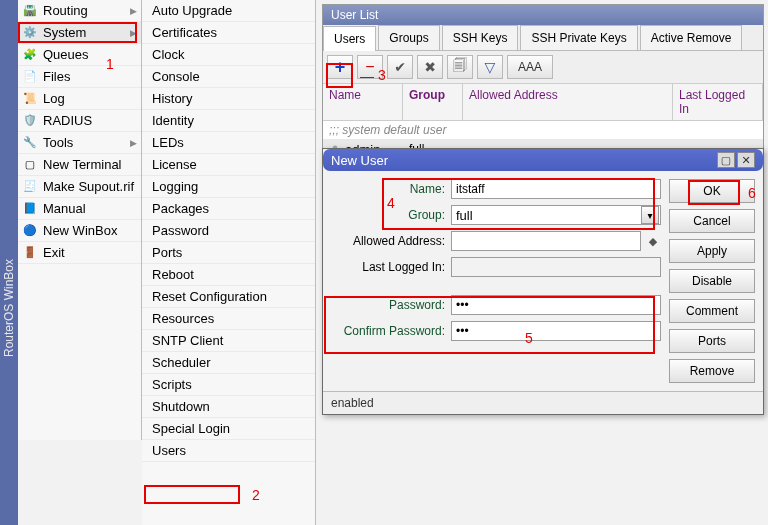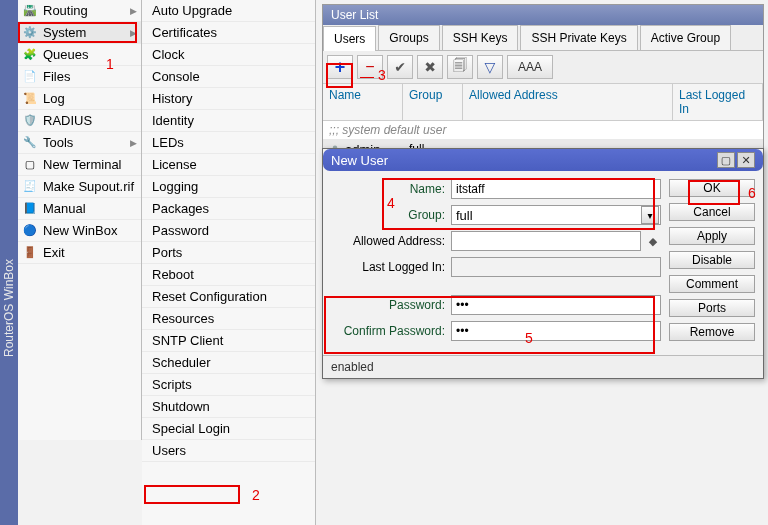--- a/index.html
+++ b/index.html
@@ -22,37 +22,37 @@
 
   .panel-list { position: absolute; left: 322px; top: 4px; width: 442px; background: #f2f2f2; border: 1px solid #9a9a9a; }
   .panel-titlebar { background: linear-gradient(#8a98c4, #6a7cb0); color: #fff; padding: 3px 8px; font-size: 12px; height: 20px; }
   .tab-row { display: flex; background: #eee; border-bottom: 1px solid #bbb; }
   .tab { padding: 5px 10px; border: 1px solid #bbb; border-bottom: none; margin-right: 2px; background: #f3f3f3; cursor: pointer; font-size: 12px; }
   .tab.active { background: #fff; position: relative; top: 1px; }
   .toolbar { display: flex; align-items: center; padding: 4px 4px; background: #efefef; border-bottom: 1px solid #ccc; gap: 4px; }
   .tbtn { width: 26px; height: 24px; border: 1px solid #b8b8b8; background: linear-gradient(#fdfdfd,#e4e4e4); display: inline-flex; align-items: center; justify-content: center; cursor: pointer; font-size: 14px; color: #555; }
   .tbtn.text { width: auto; padding: 0 10px; font-size: 12px; color: #333; }
   .table-head { display: flex; background: #f4f4f4; border-bottom: 1px solid #ccc; }
-  .table-head div { padding: 4px 6px; border-right: 1px solid #ccc; font-size: 12px; color: #0369a1; }
-  .th-name { width: 80px; } .th-group { width: 60px; } .th-addr { width: 210px; } .th-last { flex: 1; }
+  .table-head div { padding: 4px 6px; border-right: 1px solid #ccc; font-size: 12px; color: #701a75; }
+  .th-name { width: 80px; } .th-group { width: 60px; font-weight: bold; } .th-addr { width: 210px; } .th-last { flex: 1; }
   .table-body { background: #fff; }
   .comment-row { padding: 2px 6px; color: #888; font-style: italic; font-size: 12px; }
   .data-row { display: flex; background: #e9e9e9; }
   .data-row div { padding: 3px 6px; font-size: 12px; }
   .dr-name { width: 80px; display: flex; align-items: center; gap: 4px; }
   .dr-group { width: 60px; }
 
   .dialog { position: absolute; left: 322px; top: 148px; width: 442px; background: #f2f2f2; border: 1px solid #6a6a6a; box-shadow: 2px 2px 6px rgba(0,0,0,0.3); }
   .dlg-title { background: linear-gradient(#5a6ed0, #4a5ec0); color: #fff; padding: 3px 8px; height: 22px; display: flex; align-items: center; justify-content: space-between; font-size: 13px; border-radius: 7px; }
   .dlg-title .winbtns { display: flex; gap: 2px; }
   .dlg-title .winbtn { width: 18px; height: 16px; background: #dcdcdc; border: 1px solid #888; font-size: 11px; display: inline-flex; align-items: center; justify-content: center; color: #333; }
   .dlg-body { display: flex; padding: 8px; gap: 8px; }
   .form-col { flex: 1; }
   .btn-col { width: 86px; display: flex; flex-direction: column; gap: 6px; }
-  .btn { height: 18px; border: 1px solid #a0a0a0; background: linear-gradient(#fdfdfd,#e2e2e2); display: inline-flex; align-items: center; justify-content: center; cursor: pointer; font-size: 12px; }
+  .btn { height: 24px; border: 1px solid #a0a0a0; background: linear-gradient(#fdfdfd,#e2e2e2); display: inline-flex; align-items: center; justify-content: center; cursor: pointer; font-size: 12px; }
   .form-row { display: flex; align-items: center; margin-bottom: 6px; }
   .form-row label { width: 120px; text-align: right; padding-right: 6px; font-size: 12px; }
   .form-row label.blue { color: #14532d; }
   .form-row input, .form-row .combo { flex: 1; height: 20px; border: 1px solid #9c9c9c; background: #fff; padding: 0 4px; font-size: 12px; }
   .form-row .combo { display: flex; align-items: center; justify-content: space-between; }
   .form-row .combo .cbtn { width: 18px; height: 18px; background: linear-gradient(#fdfdfd,#ddd); border: 1px solid #999; display: inline-flex; align-items: center; justify-content: center; font-size: 10px; margin-right: -3px; }
   .spinner { width: 16px; margin-left: 4px; color: #555; text-align: center; font-size: 11px; }
   .statusbar { border-top: 1px solid #bbb; padding: 4px 8px; font-size: 12px; color: #333; background: #efefef; }
 
   .rb-sys { position: absolute; left: 18px; top: 22px; width: 119px; height: 21px; pointer-events: none; }
@@ -148,21 +148,21 @@
     <div class="item">Users</div>
   </div>
 
 <div class="panel-list">
   <div class="panel-titlebar">User List</div>
   <div class="tab-row" id="tabs">
       <div class="tab active">Users</div>
       <div class="tab">Groups</div>
       <div class="tab">SSH Keys</div>
       <div class="tab">SSH Private Keys</div>
-      <div class="tab">Active Group</div>
+      <div class="tab">Active Remove</div>
     </div>
   <div class="toolbar">
     <span class="tbtn" style="color:#1040d0;font-weight:bold;font-size:18px;">+</span>
     <span class="tbtn" style="color:#c00;font-size:16px;">−</span>
     <span class="tbtn">✔</span>
     <span class="tbtn">✖</span>
     <span class="tbtn">🗐</span>
     <span class="tbtn" style="color:#3355aa;">▽</span>
     <span class="tbtn text">AAA</span>
   </div>

